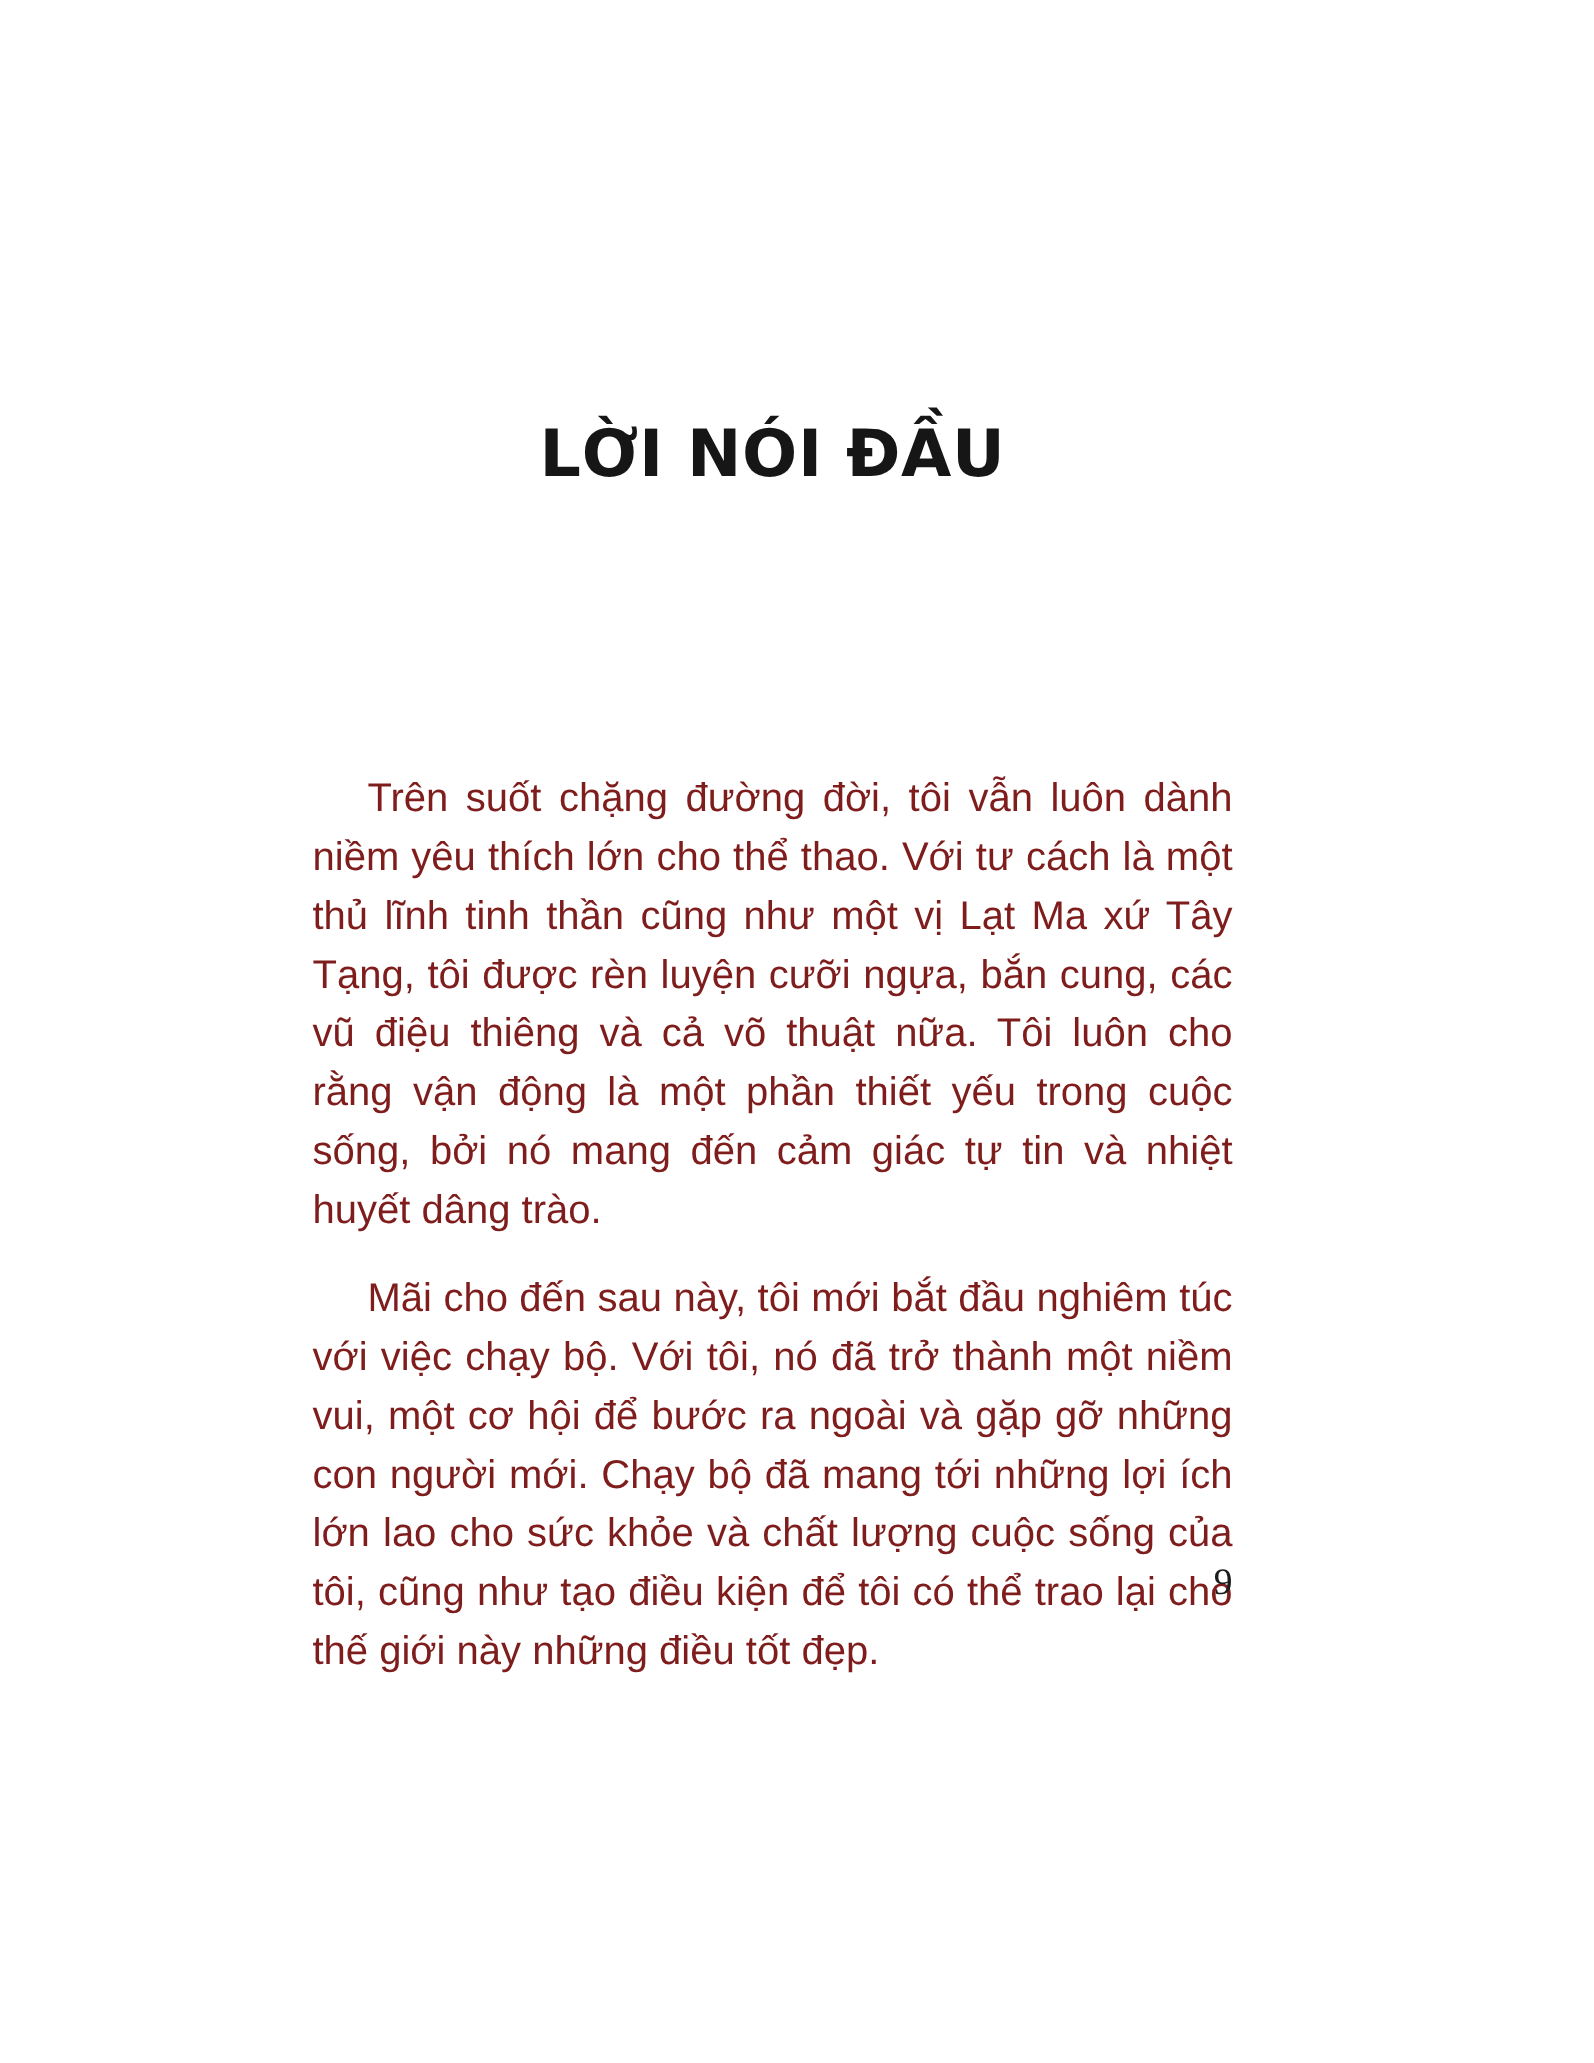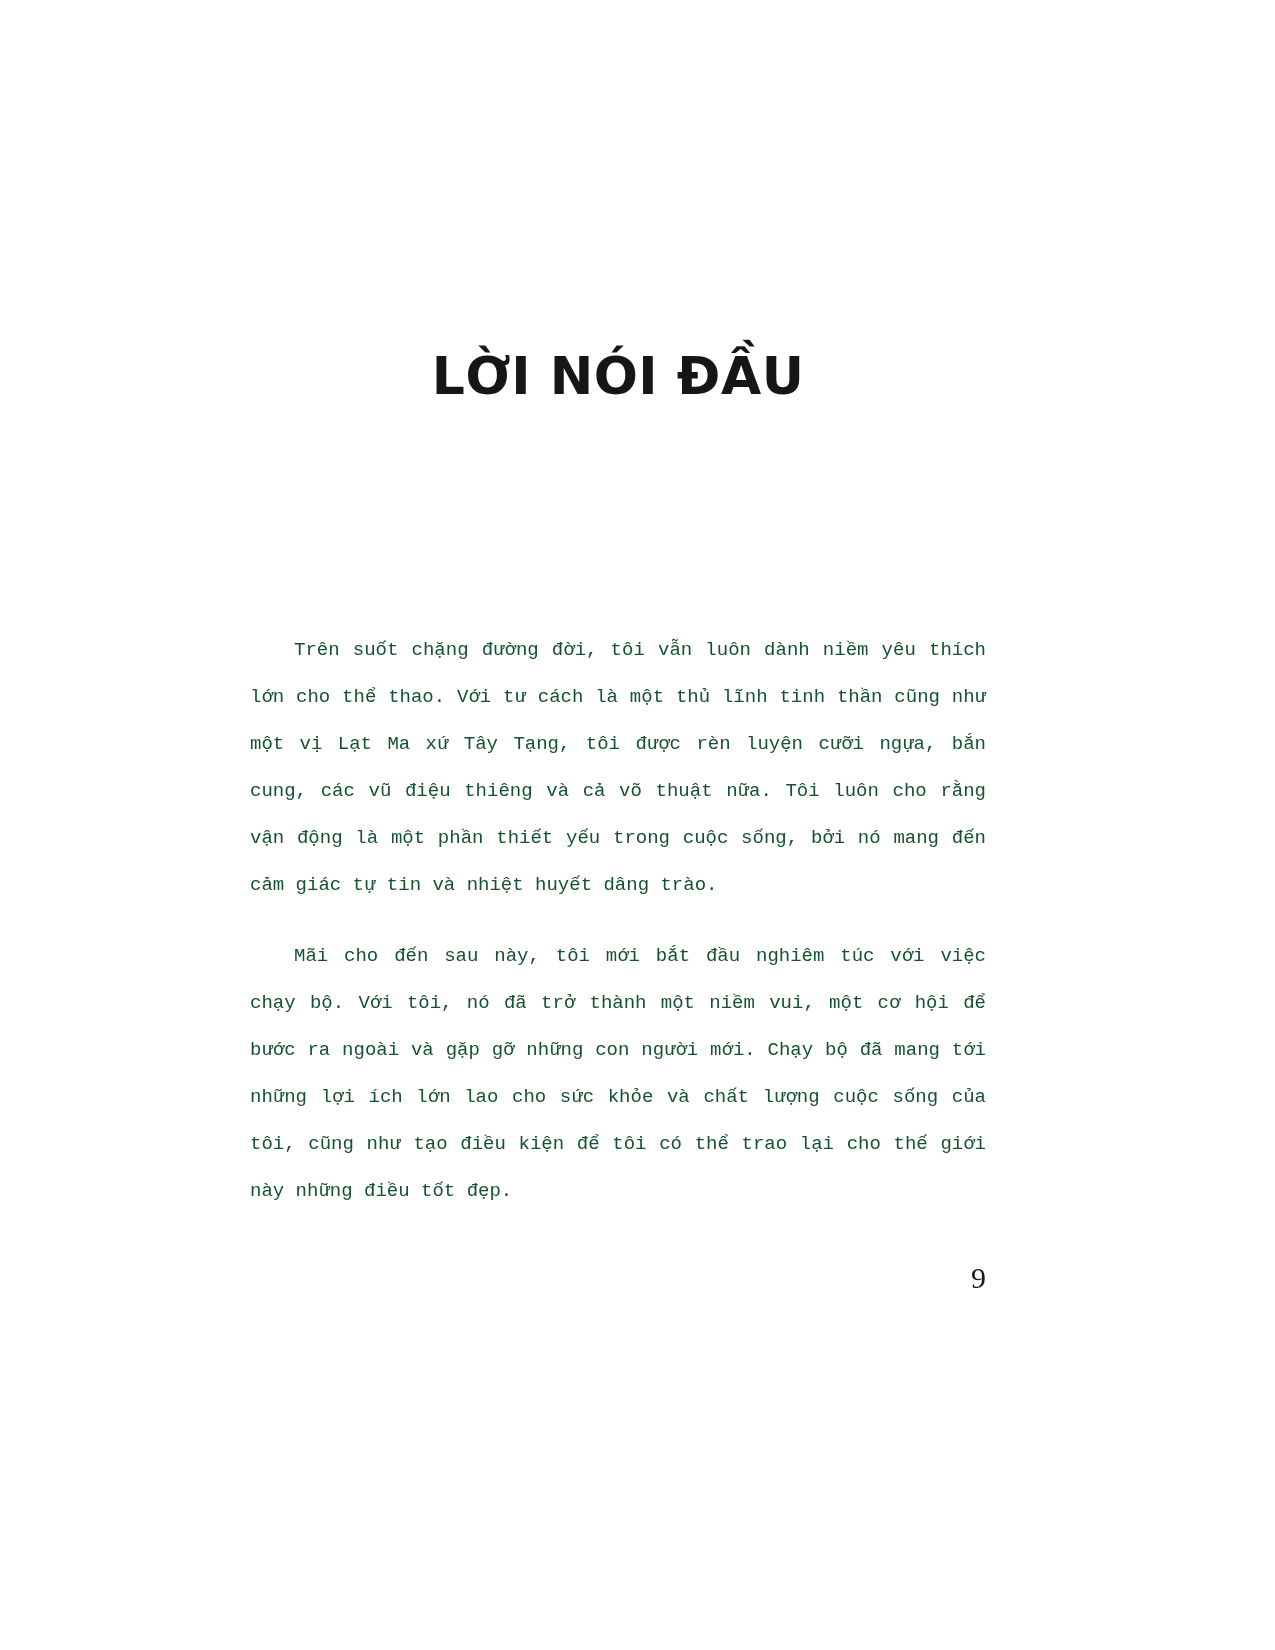--- a/index.html
+++ b/index.html
@@ -11,41 +11,41 @@
     position: relative;
     width: 1275px;
     height: 1650px;
     background: #ffffff;
     overflow: hidden;
     box-sizing: border-box;
   }
   .content-column {
     position: absolute;
     left: 250px;
-    top: 12px;
+    top: 0;
     width: 736px;
     height: 1441px;
   }
   .chapter-title {
     margin: 0;
     margin-top: 336px;
     text-align: center;
     font-family: "DejaVu Sans", "Liberation Sans", sans-serif;
     font-weight: 700;
     font-size: 52px;
     line-height: 1.1;
     letter-spacing: 0.5px;
     color: #161616;
   }
   .body-text {
     margin-top: 222px;
-    font-family: Liberation Mono, monospace;
-    font-size: 19px;
+    font-family: Liberation Sans, sans-serif;
+    font-size: 32px;
     line-height: 47px;
-    color: #14532d;
+    color: #7f1d1d;
     text-align: justify;
   }
   .body-text p {
     margin: 0;
     text-indent: 44px;
   }
   .body-text p + p {
     margin-top: 24px;
   }
   .page-number {

